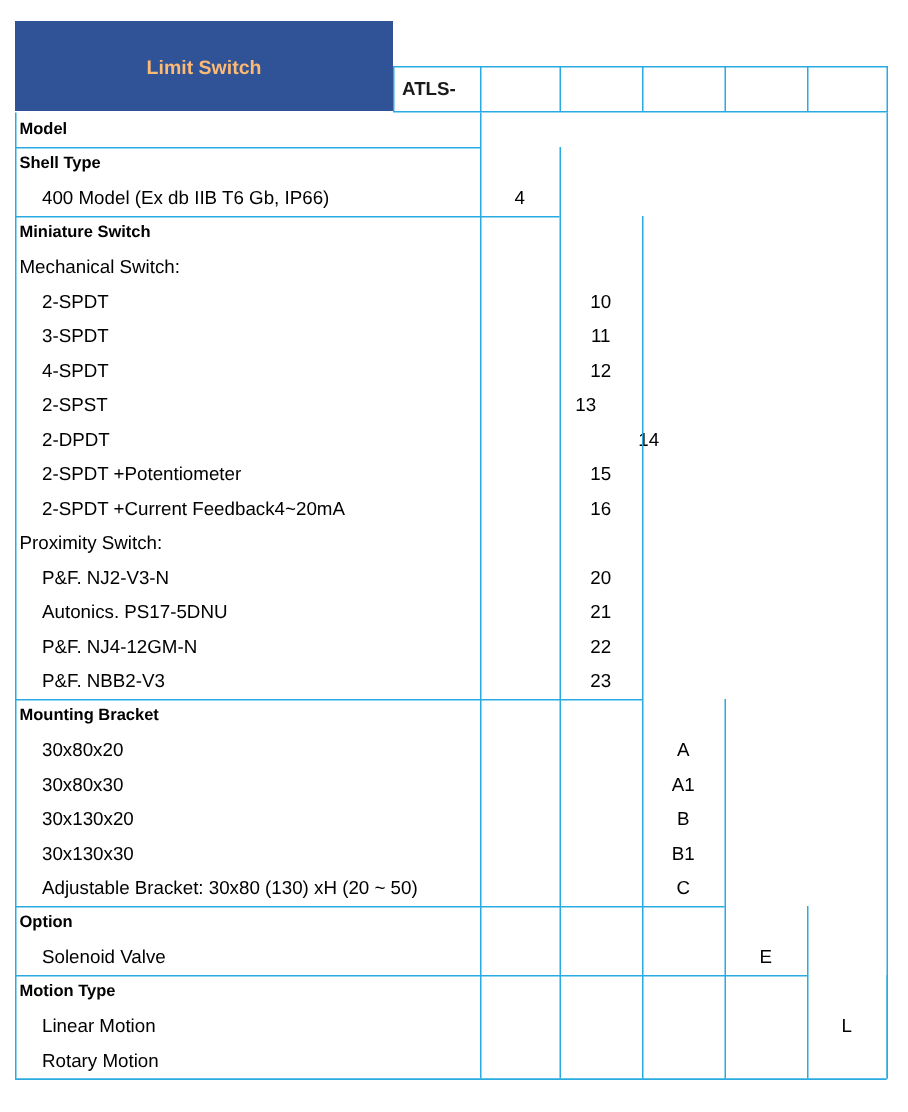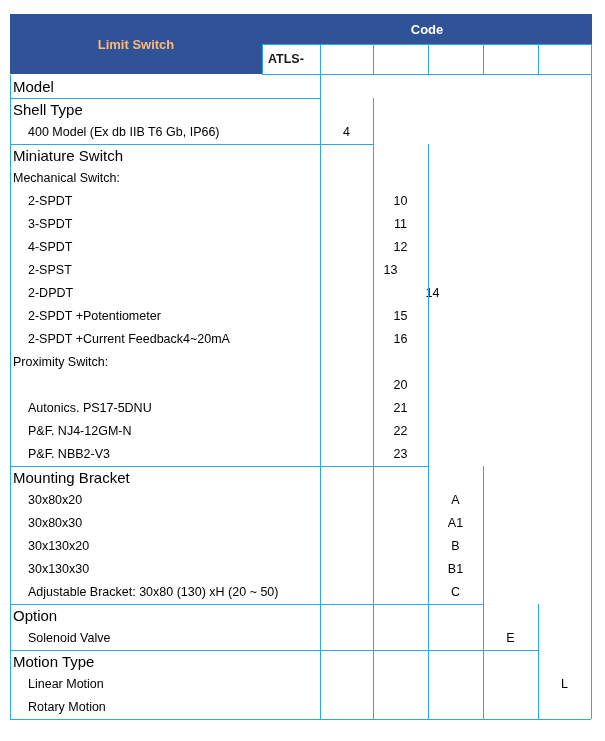--- a/index.html
+++ b/index.html
@@ -67,22 +67,22 @@
   .row-label {
     position: absolute;
     top: 0;
     height: 23px;
     line-height: 23px;
     color: #000000;
     white-space: nowrap;
   }
   .lvl-section {
     left: 13px;
-    font-size: 15px;
-    font-weight: normal;
+    font-size: 11px;
+    font-weight: bold;
   }
   .lvl-sub {
     left: 13px;
     font-size: 12.5px;
     font-weight: normal;
   }
   .lvl-item {
     left: 28px;
     font-size: 12.5px;
     font-weight: normal;
@@ -101,23 +101,20 @@
 </style>
 </head>
 <body>
 
 <div id="sheet">
 
   <div class="hdr-title" style="left:10px; top:14px; width:252px; height:60px;">
     <span>Limit Switch</span>
   </div>
 
-  <div class="hdr-code" style="left:262px; top:14px; width:330px; height:30px;">
-    <span>Code</span>
-  </div>
 
   <div class="hdr-prefix" style="left:262px; top:44px; width:58px; height:30px;">
     <span>ATLS-</span>
   </div>
 
   <div class="hline" style="left:262px; top:44px;  width:330px;"></div>
   <div class="hline" style="left:262px; top:74px; width:330px;"></div>
   <div class="vline" style="left:262px; top:44px; height:30px;"></div>
   <div class="vline" style="left:320px; top:44px; height:30px;"></div>
   <div class="vline" style="left:373px; top:44px; height:30px;"></div>
@@ -168,20 +165,21 @@
         <div class="row-code" style="left: 373px; width: 55px;">15</div>
       </div>
       <div class="row" style="top: 328px;">
         <div class="row-label lvl-item">2-SPDT +Current Feedback4~20mA</div>
         <div class="row-code" style="left: 373px; width: 55px;">16</div>
       </div>
       <div class="row" style="top: 351px;">
         <div class="row-label lvl-sub">Proximity Switch:</div>
       </div>
       <div class="row" style="top: 374px;">
+        <div class="row-label lvl-item">P&amp;F. NJ2-V3-N</div>
         <div class="row-code" style="left: 373px; width: 55px;">20</div>
       </div>
       <div class="row" style="top: 397px;">
         <div class="row-label lvl-item">Autonics. PS17-5DNU</div>
         <div class="row-code" style="left: 373px; width: 55px;">21</div>
       </div>
       <div class="row" style="top: 420px;">
         <div class="row-label lvl-item">P&amp;F. NJ4-12GM-N</div>
         <div class="row-code" style="left: 373px; width: 55px;">22</div>
       </div>

